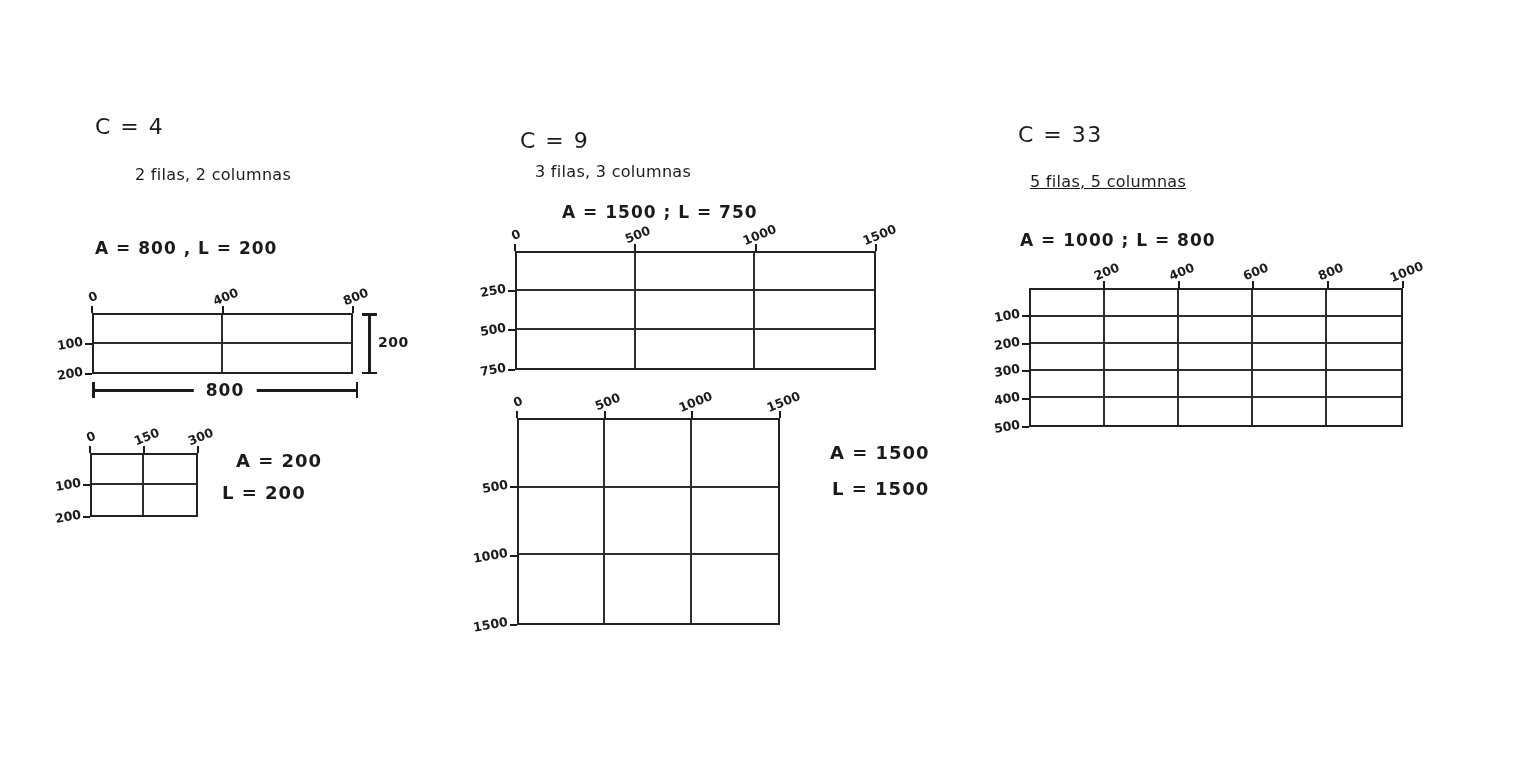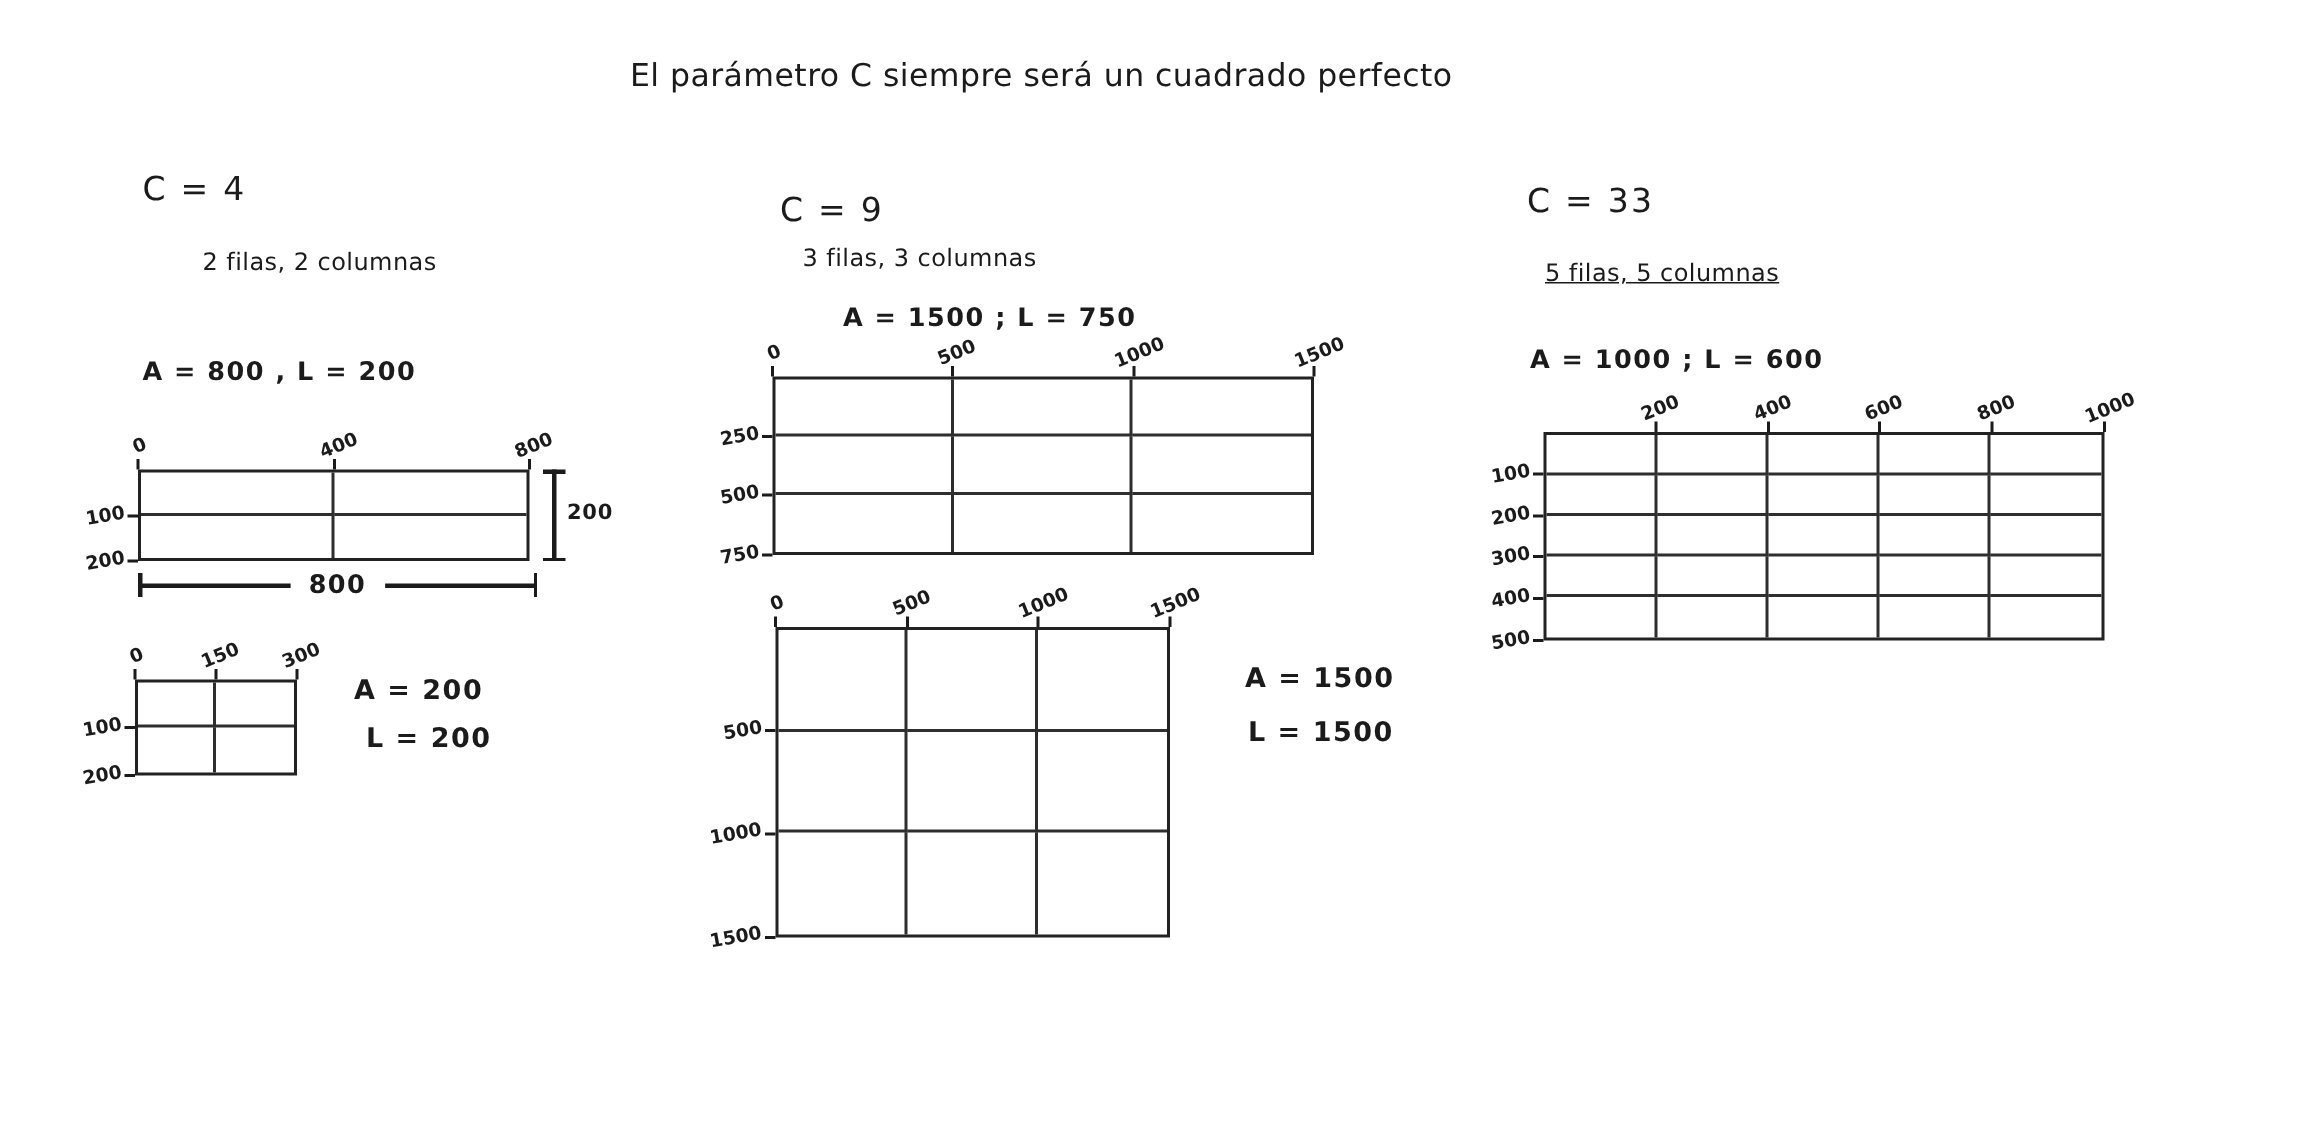--- a/index.html
+++ b/index.html
@@ -31,21 +31,20 @@
   .serifv.right{right:0;}
   .dim-center{position:absolute;left:50%;top:50%;transform:translate(-50%,-50%);
     background:#fff;padding:0 12px;font-size:17px;font-weight:bold;letter-spacing:1px;}
   .dim-label{position:absolute;font-size:14px;font-weight:bold;letter-spacing:.5px;}
 </style>
 </head>
 <body>
 
 <div class="canvas">
 
-  <div class="abs title" style="left:420px;top:38px;">El parámetro C siempre será un cuadrado perfecto</div>
 
   <div class="abs c-label" style="left:95px;top:114px;">C = 4</div>
   <div class="abs note" style="left:135px;top:165px;">2 filas, 2 columnas</div>
   <div class="abs formula" style="left:95px;top:238px;">A = 800 ,   L = 200</div>
 
   <div class="grid-wrap" style="left:92px;top:313px;width:261px;height:61px;">
       <div class="grid-box" style="grid-template-columns: repeat(2, 1fr); grid-template-rows: repeat(2, 1fr);">
         <div style="border-right: 2px solid rgb(46, 46, 46); border-bottom: 2px solid rgb(46, 46, 46);"></div>
         <div style="border-bottom: 2px solid rgb(46, 46, 46);"></div>
         <div style="border-right: 2px solid rgb(46, 46, 46);"></div>
@@ -87,21 +86,21 @@
       <span class="tick top-tick" style="left: 50%;">150</span>
       <span class="tick-mark-v" style="left: 50%;"></span>
       <span class="tick top-tick" style="left: 100%;">300</span>
       <span class="tick-mark-v" style="left: 100%;"></span>
       <span class="tick left-tick" style="top: 50%;">100</span>
       <span class="tick-mark-h" style="top: 50%;"></span>
       <span class="tick left-tick" style="top: 100%;">200</span>
       <span class="tick-mark-h" style="top: 100%;"></span>
     </div>
   <div class="abs side-text" style="left:236px;top:450px;">A = 200</div>
-  <div class="abs side-text" style="left:244px;top:482px;text-align:center;">L = 200</div>
+  <div class="abs side-text" style="left:222px;top:482px;text-align:center;">L = 200</div>
 
   <div class="abs c-label" style="left:520px;top:112px;margin-top:16px;">C = 9</div>
   <div class="abs note" style="left:535px;top:162px;">3 filas, 3 columnas</div>
   <div class="abs formula" style="left:562px;top:202px;">A = 1500 ;   L = 750</div>
 
   <div class="grid-wrap" style="left:515px;top:251px;width:361px;height:119px;">
       <div class="grid-box" style="grid-template-columns: repeat(3, 1fr); grid-template-rows: repeat(3, 1fr);">
         <div style="border-right: 2px solid rgb(46, 46, 46); border-bottom: 2px solid rgb(46, 46, 46);"></div>
         <div style="border-right: 2px solid rgb(46, 46, 46); border-bottom: 2px solid rgb(46, 46, 46);"></div>
         <div style="border-bottom: 2px solid rgb(46, 46, 46);"></div>
@@ -153,21 +152,21 @@
       <span class="tick left-tick" style="top: 66.6667%;">1000</span>
       <span class="tick-mark-h" style="top: 66.6667%;"></span>
       <span class="tick left-tick" style="top: 100%;">1500</span>
       <span class="tick-mark-h" style="top: 100%;"></span>
     </div>
   <div class="abs side-text" style="left:830px;top:442px;">A = 1500</div>
   <div class="abs side-text" style="left:832px;top:478px;">L = 1500</div>
 
   <div class="abs c-label" style="left:1018px;top:122px;">C = 33</div>
   <div class="abs note" style="left:1030px;top:172px;text-decoration:underline;">5 filas, 5 columnas</div>
-  <div class="abs formula" style="left:1020px;top:230px;">A = 1000  ;   L = 600</div>
+  <div class="abs formula" style="left:1020px;top:230px;">A = 1000  ;   L = 800</div>
 
   <div class="grid-wrap" style="left:1029px;top:288px;width:374px;height:139px;">
       <div class="grid-box" style="grid-template-columns: repeat(5, 1fr); grid-template-rows: repeat(5, 1fr);">
         <div style="border-right: 2px solid rgb(46, 46, 46); border-bottom: 2px solid rgb(46, 46, 46);"></div>
         <div style="border-right: 2px solid rgb(46, 46, 46); border-bottom: 2px solid rgb(46, 46, 46);"></div>
         <div style="border-right: 2px solid rgb(46, 46, 46); border-bottom: 2px solid rgb(46, 46, 46);"></div>
         <div style="border-right: 2px solid rgb(46, 46, 46); border-bottom: 2px solid rgb(46, 46, 46);"></div>
         <div style="border-bottom: 2px solid rgb(46, 46, 46);"></div>
         <div style="border-right: 2px solid rgb(46, 46, 46); border-bottom: 2px solid rgb(46, 46, 46);"></div>
         <div style="border-right: 2px solid rgb(46, 46, 46); border-bottom: 2px solid rgb(46, 46, 46);"></div>

